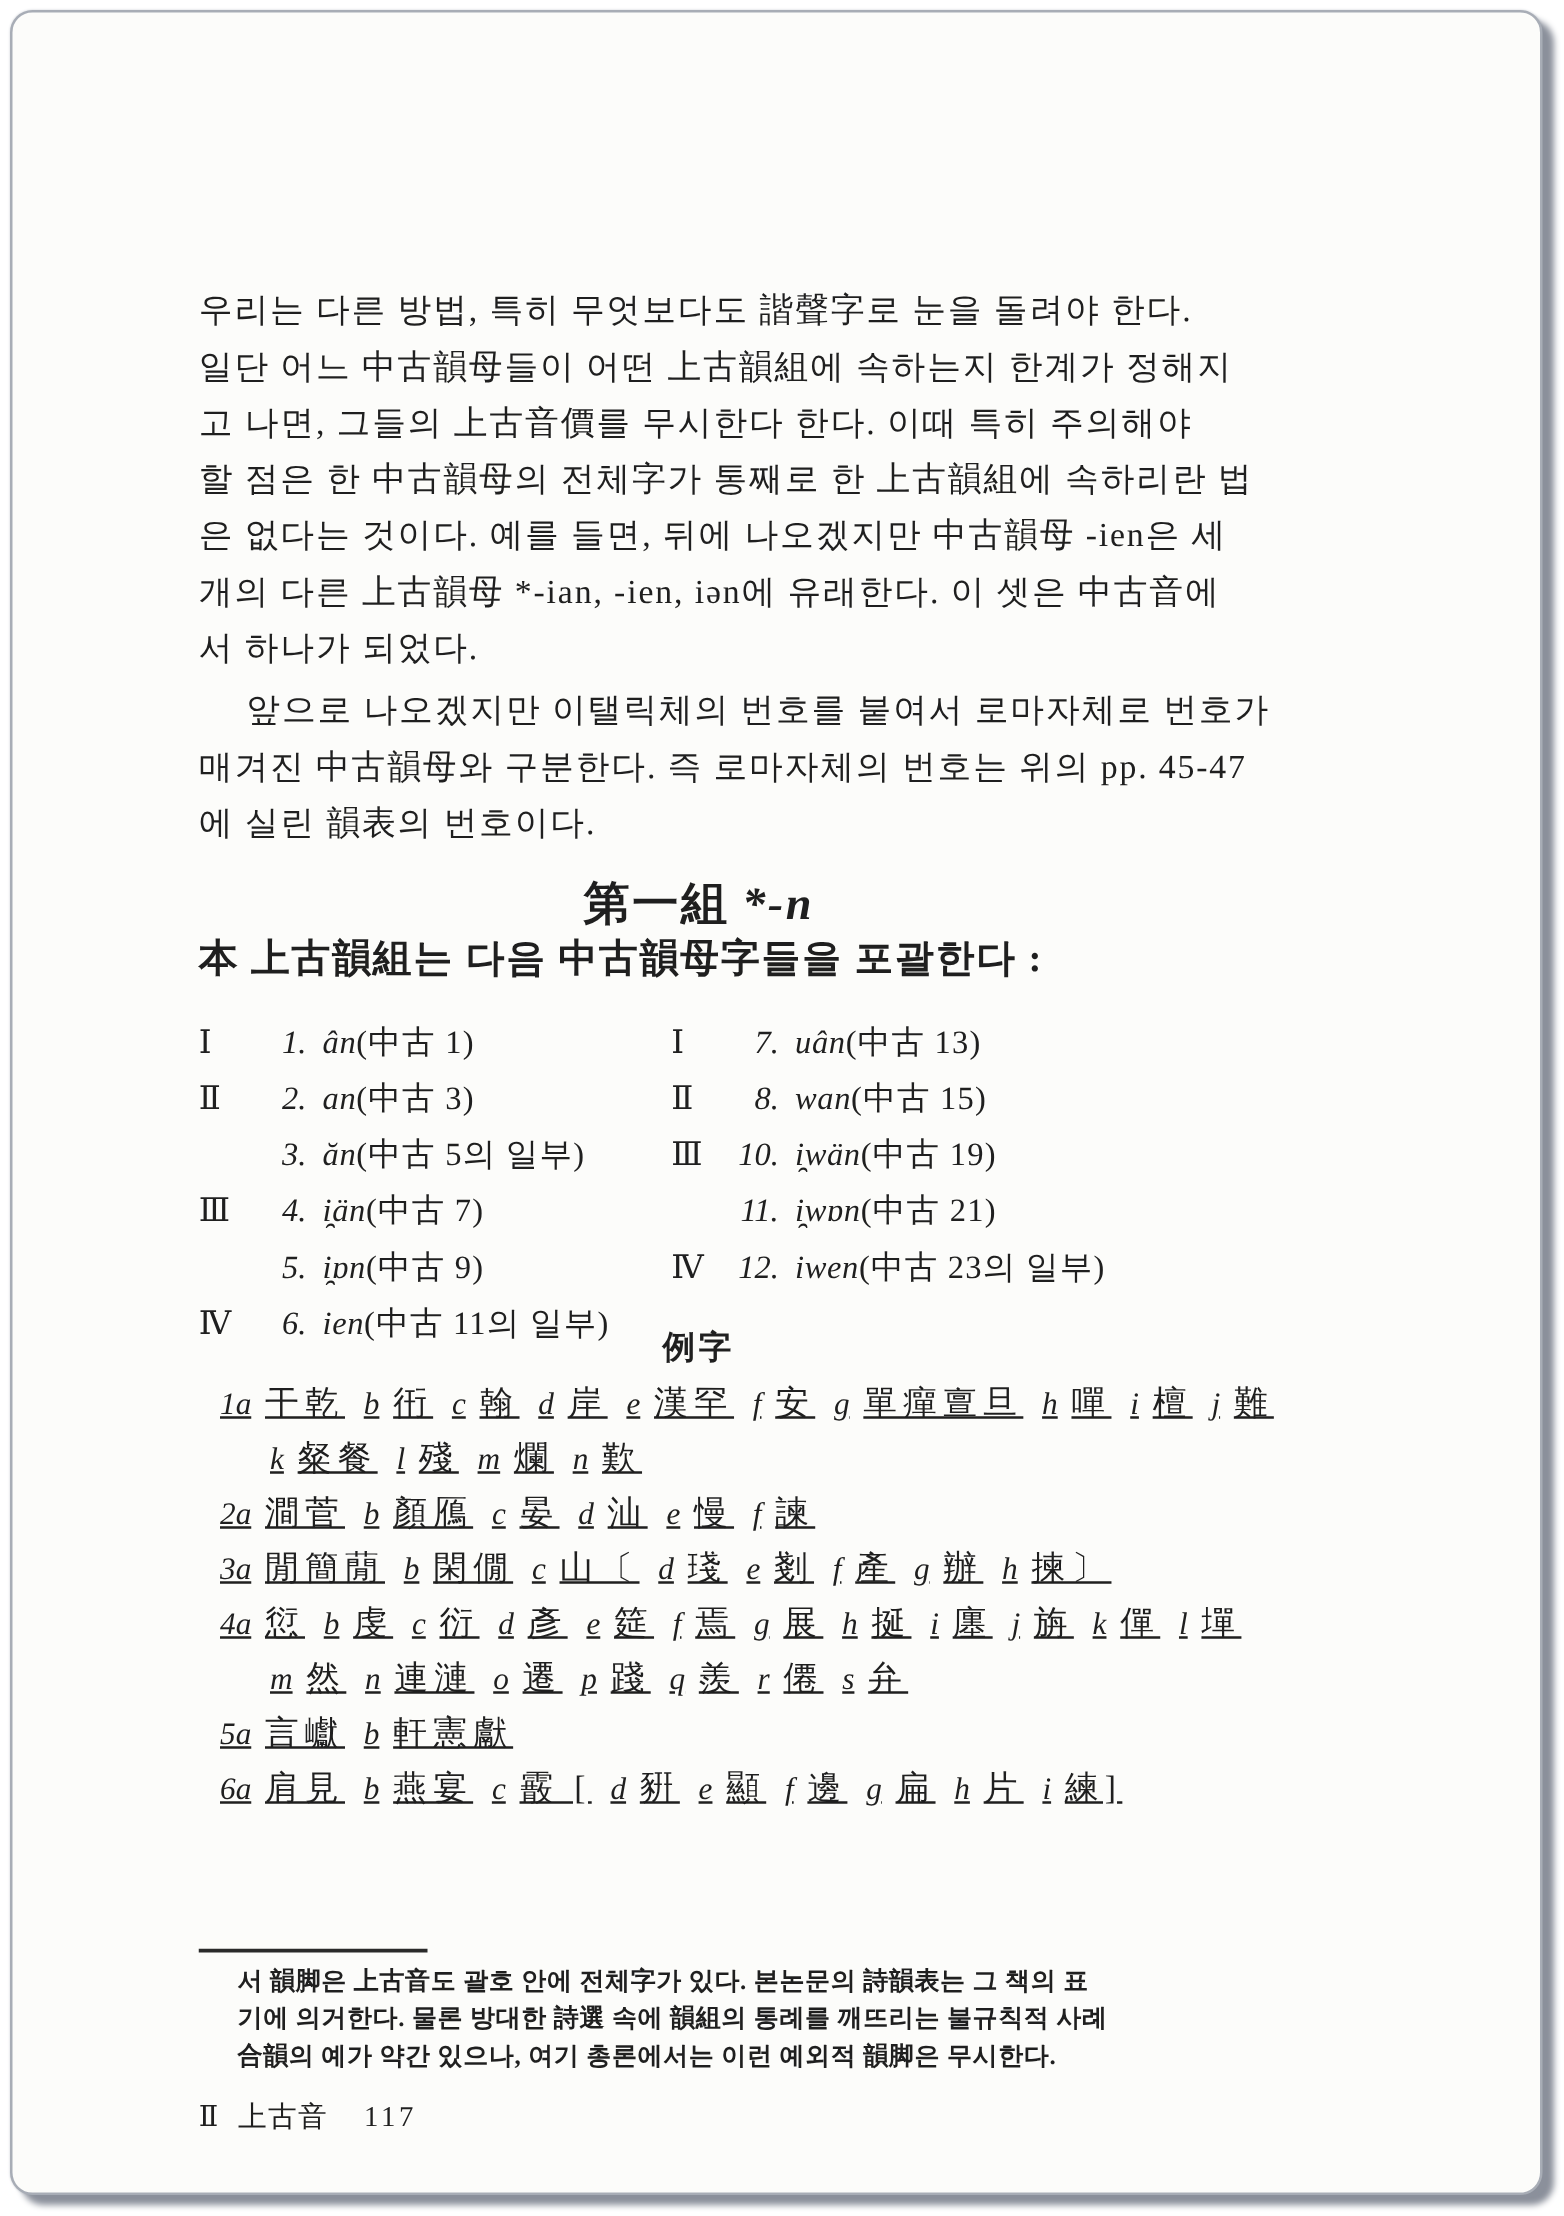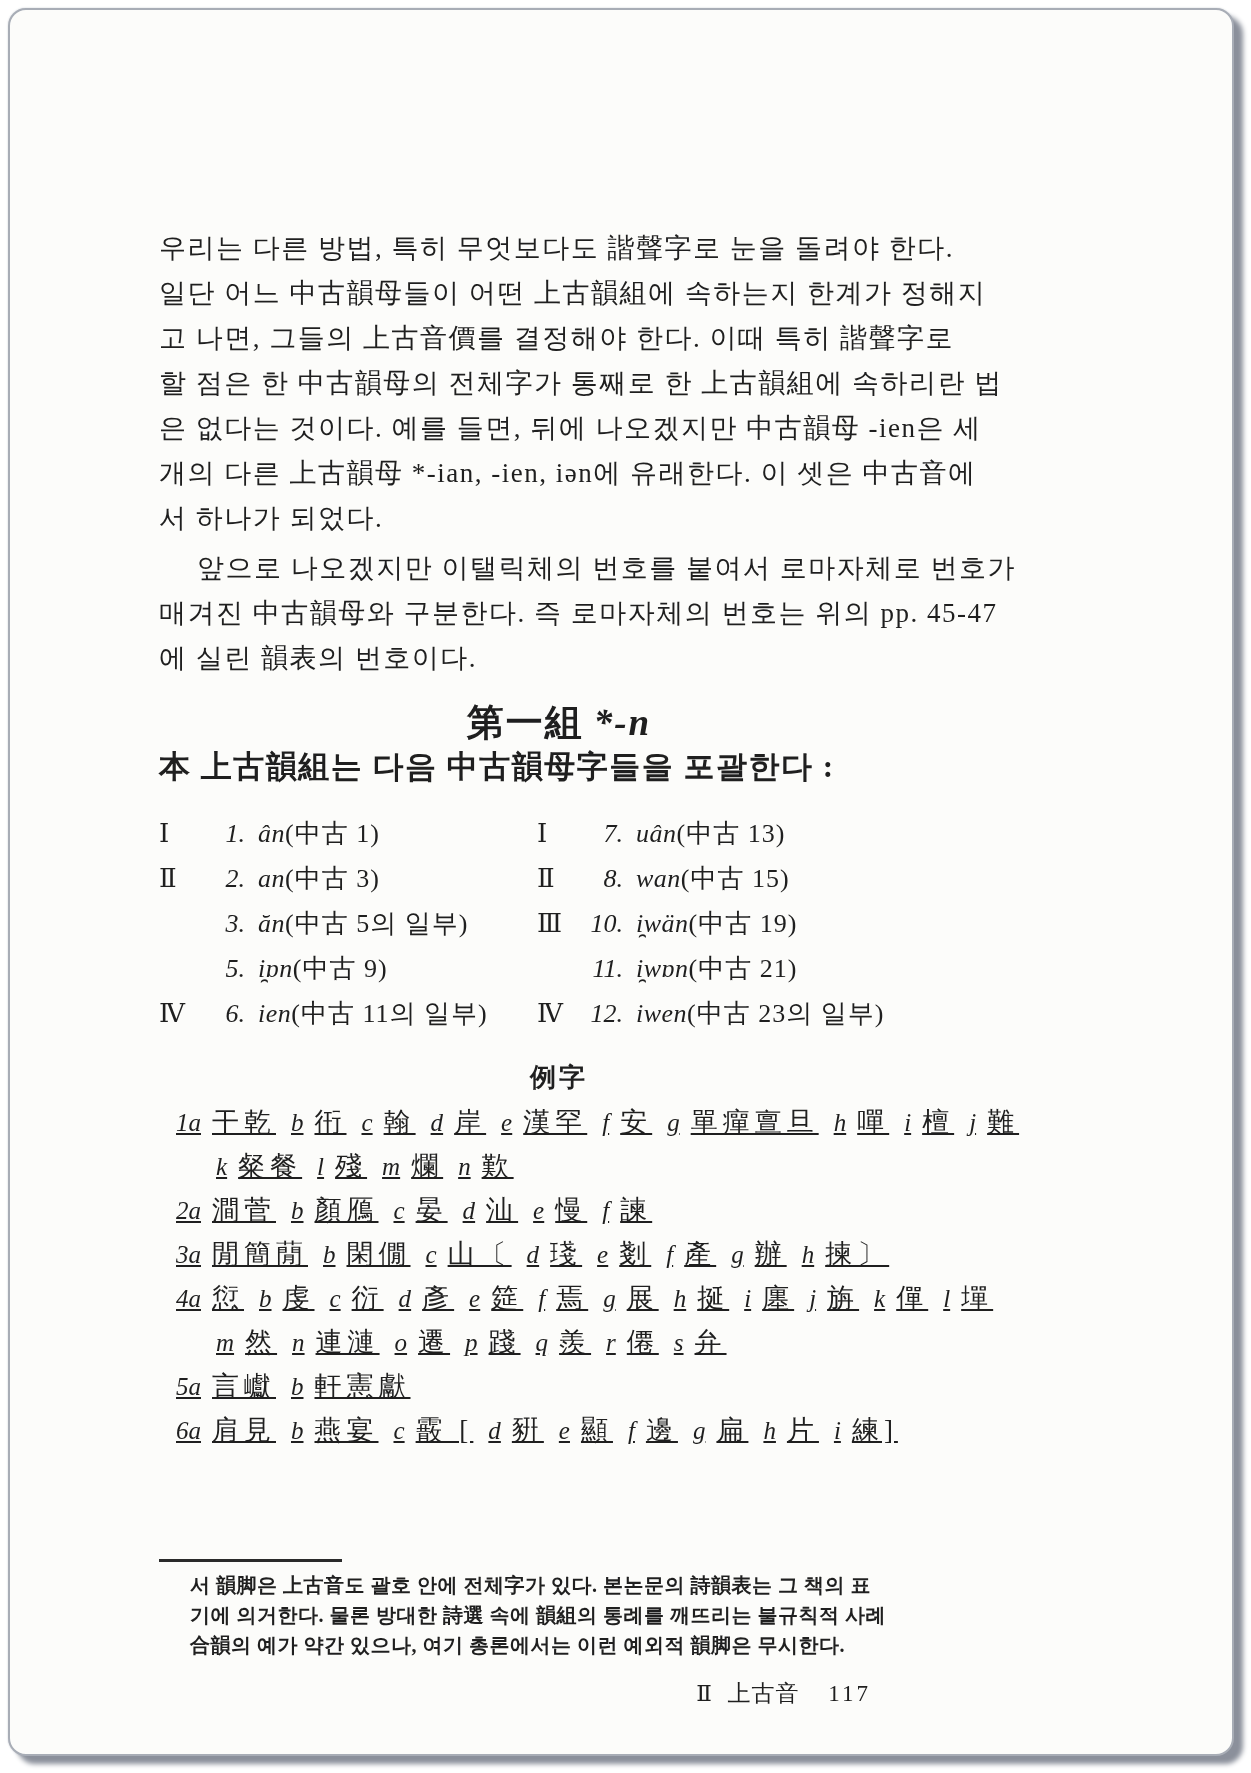--- a/index.html
+++ b/index.html
@@ -48,33 +48,33 @@
   .exline{height:44px;line-height:44px;white-space:nowrap;}
   .exline.indent{padding-left:40px;}
   .lbl{font-style:italic;font-size:25px;margin-right:11px;}
   .tok:not(:first-child) .lbl{margin-left:15px;}
   .chars{letter-spacing:5px;}
 
   .footnote-rule{top:1549px;left:149px;width:183px;height:3px;background:#2a2a2a;}
   .footnote{top:1560px;left:180px;width:770px;font-size:20px;line-height:30px;font-weight:700;letter-spacing:0.5px;}
   .footnote .tline{white-space:nowrap;}
 
-  .footer{top:1668px;left:149px;width:712px;text-align:right;font-size:23px;letter-spacing:1px;}
+  .footer{top:1668px;left:149px;width:712px;font-size:23px;letter-spacing:1px;}
   .footer .roman{margin-right:8px;}
   .footer .pagenum{margin-left:22px;letter-spacing:3px;}
 </style>
 </head>
 <body>
 
 <div class="page">
 
   <div class="abs para p1">
       <div class="tline">우리는 다른 방법, 특히 무엇보다도  諧聲字로 눈을  돌려야 한다.</div>
       <div class="tline">일단 어느 中古韻母들이 어떤 上古韻組에 속하는지  한계가 정해지</div>
-      <div class="tline">고 나면,  그들의 上古音價를 결정해야 한다.  이때 특히 諧聲字로</div>
+      <div class="tline">고 나면,  그들의 上古音價를 무시한다 한다.  이때 특히 주의해야</div>
       <div class="tline">할 점은 한 中古韻母의 전체字가 통째로 한 上古韻組에 속하리란 법</div>
       <div class="tline">은 없다는 것이다.  예를 들면, 뒤에 나오겠지만 中古韻母 -ien은 세</div>
       <div class="tline">개의 다른 上古韻母 *-ian, -ien, iən에 유래한다.  이 셋은 中古音에</div>
       <div class="tline">서 하나가 되었다.</div>
     </div>
 
   <div class="abs para p2">
       <div class="tline">앞으로 나오겠지만 이탤릭체의 번호를 붙여서 로마자체로 번호가</div>
       <div class="tline">매겨진 中古韻母와 구분한다.  즉 로마자체의 번호는 위의 pp. 45-47</div>
       <div class="tline">에 실린 韻表의 번호이다.</div>
@@ -84,20 +84,21 @@
     <span>第一組</span><span class="suffix">*-n</span>
   </div>
 
   <div class="abs intro">本 上古韻組는 다음 中古韻母字들을 포괄한다 :</div>
 
   <div class="abs groups">
     <div class="gcol left">
         <div class="grow"><span class="groman">Ⅰ</span><span class="gnum">1.</span><span class="gform">ân</span><span class="gnote">(中古 1)</span></div>
         <div class="grow"><span class="groman">Ⅱ</span><span class="gnum">2.</span><span class="gform">an</span><span class="gnote">(中古 3)</span></div>
         <div class="grow"><span class="groman"></span><span class="gnum">3.</span><span class="gform">ăn</span><span class="gnote">(中古 5의 일부)</span></div>
+        <div class="grow"><span class="groman">Ⅲ</span><span class="gnum">4.</span><span class="gform">i̯än</span><span class="gnote">(中古 7)</span></div>
         <div class="grow"><span class="groman"></span><span class="gnum">5.</span><span class="gform">i̯ɒn</span><span class="gnote">(中古 9)</span></div>
         <div class="grow"><span class="groman">Ⅳ</span><span class="gnum">6.</span><span class="gform">ien</span><span class="gnote">(中古 11의 일부)</span></div>
       </div>
     <div class="gcol right">
         <div class="grow"><span class="groman">Ⅰ</span><span class="gnum">7.</span><span class="gform">uân</span><span class="gnote">(中古 13)</span></div>
         <div class="grow"><span class="groman">Ⅱ</span><span class="gnum">8.</span><span class="gform">wan</span><span class="gnote">(中古 15)</span></div>
         <div class="grow"><span class="groman">Ⅲ</span><span class="gnum">10.</span><span class="gform">i̯wän</span><span class="gnote">(中古 19)</span></div>
         <div class="grow"><span class="groman"></span><span class="gnum">11.</span><span class="gform">i̯wɒn</span><span class="gnote">(中古 21)</span></div>
         <div class="grow"><span class="groman">Ⅳ</span><span class="gnum">12.</span><span class="gform">iwen</span><span class="gnote">(中古 23의 일부)</span></div>
       </div>

